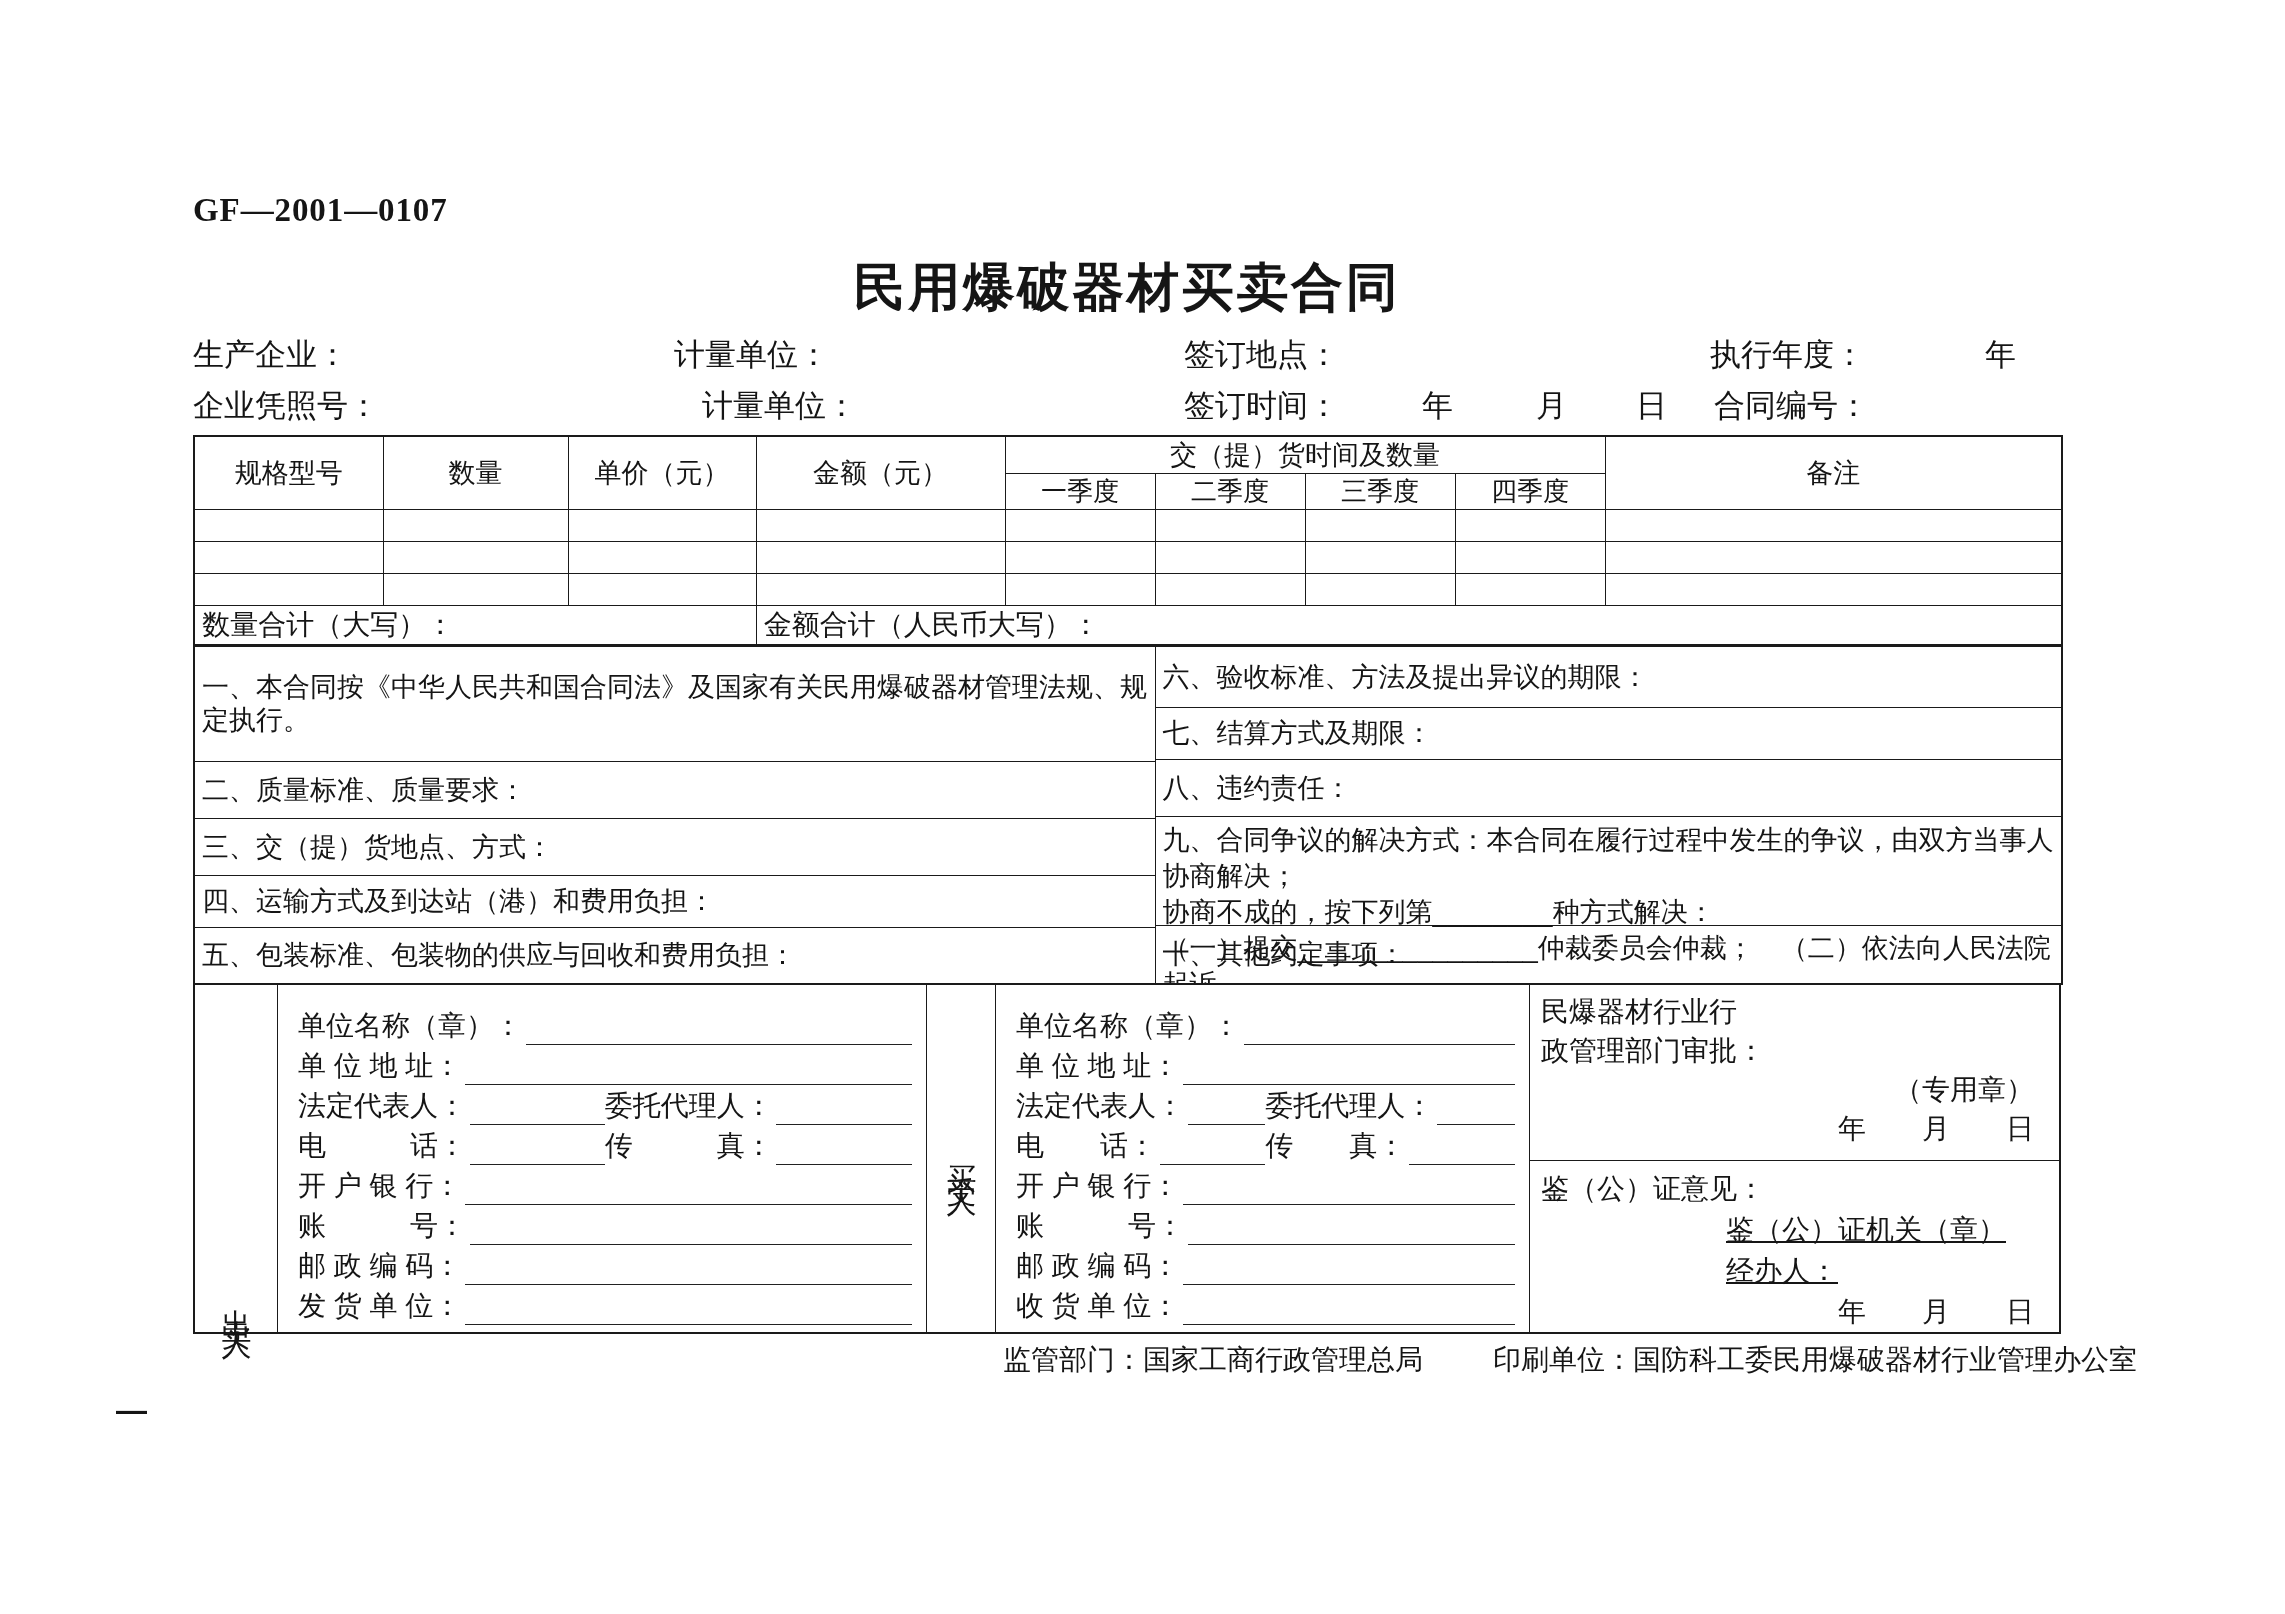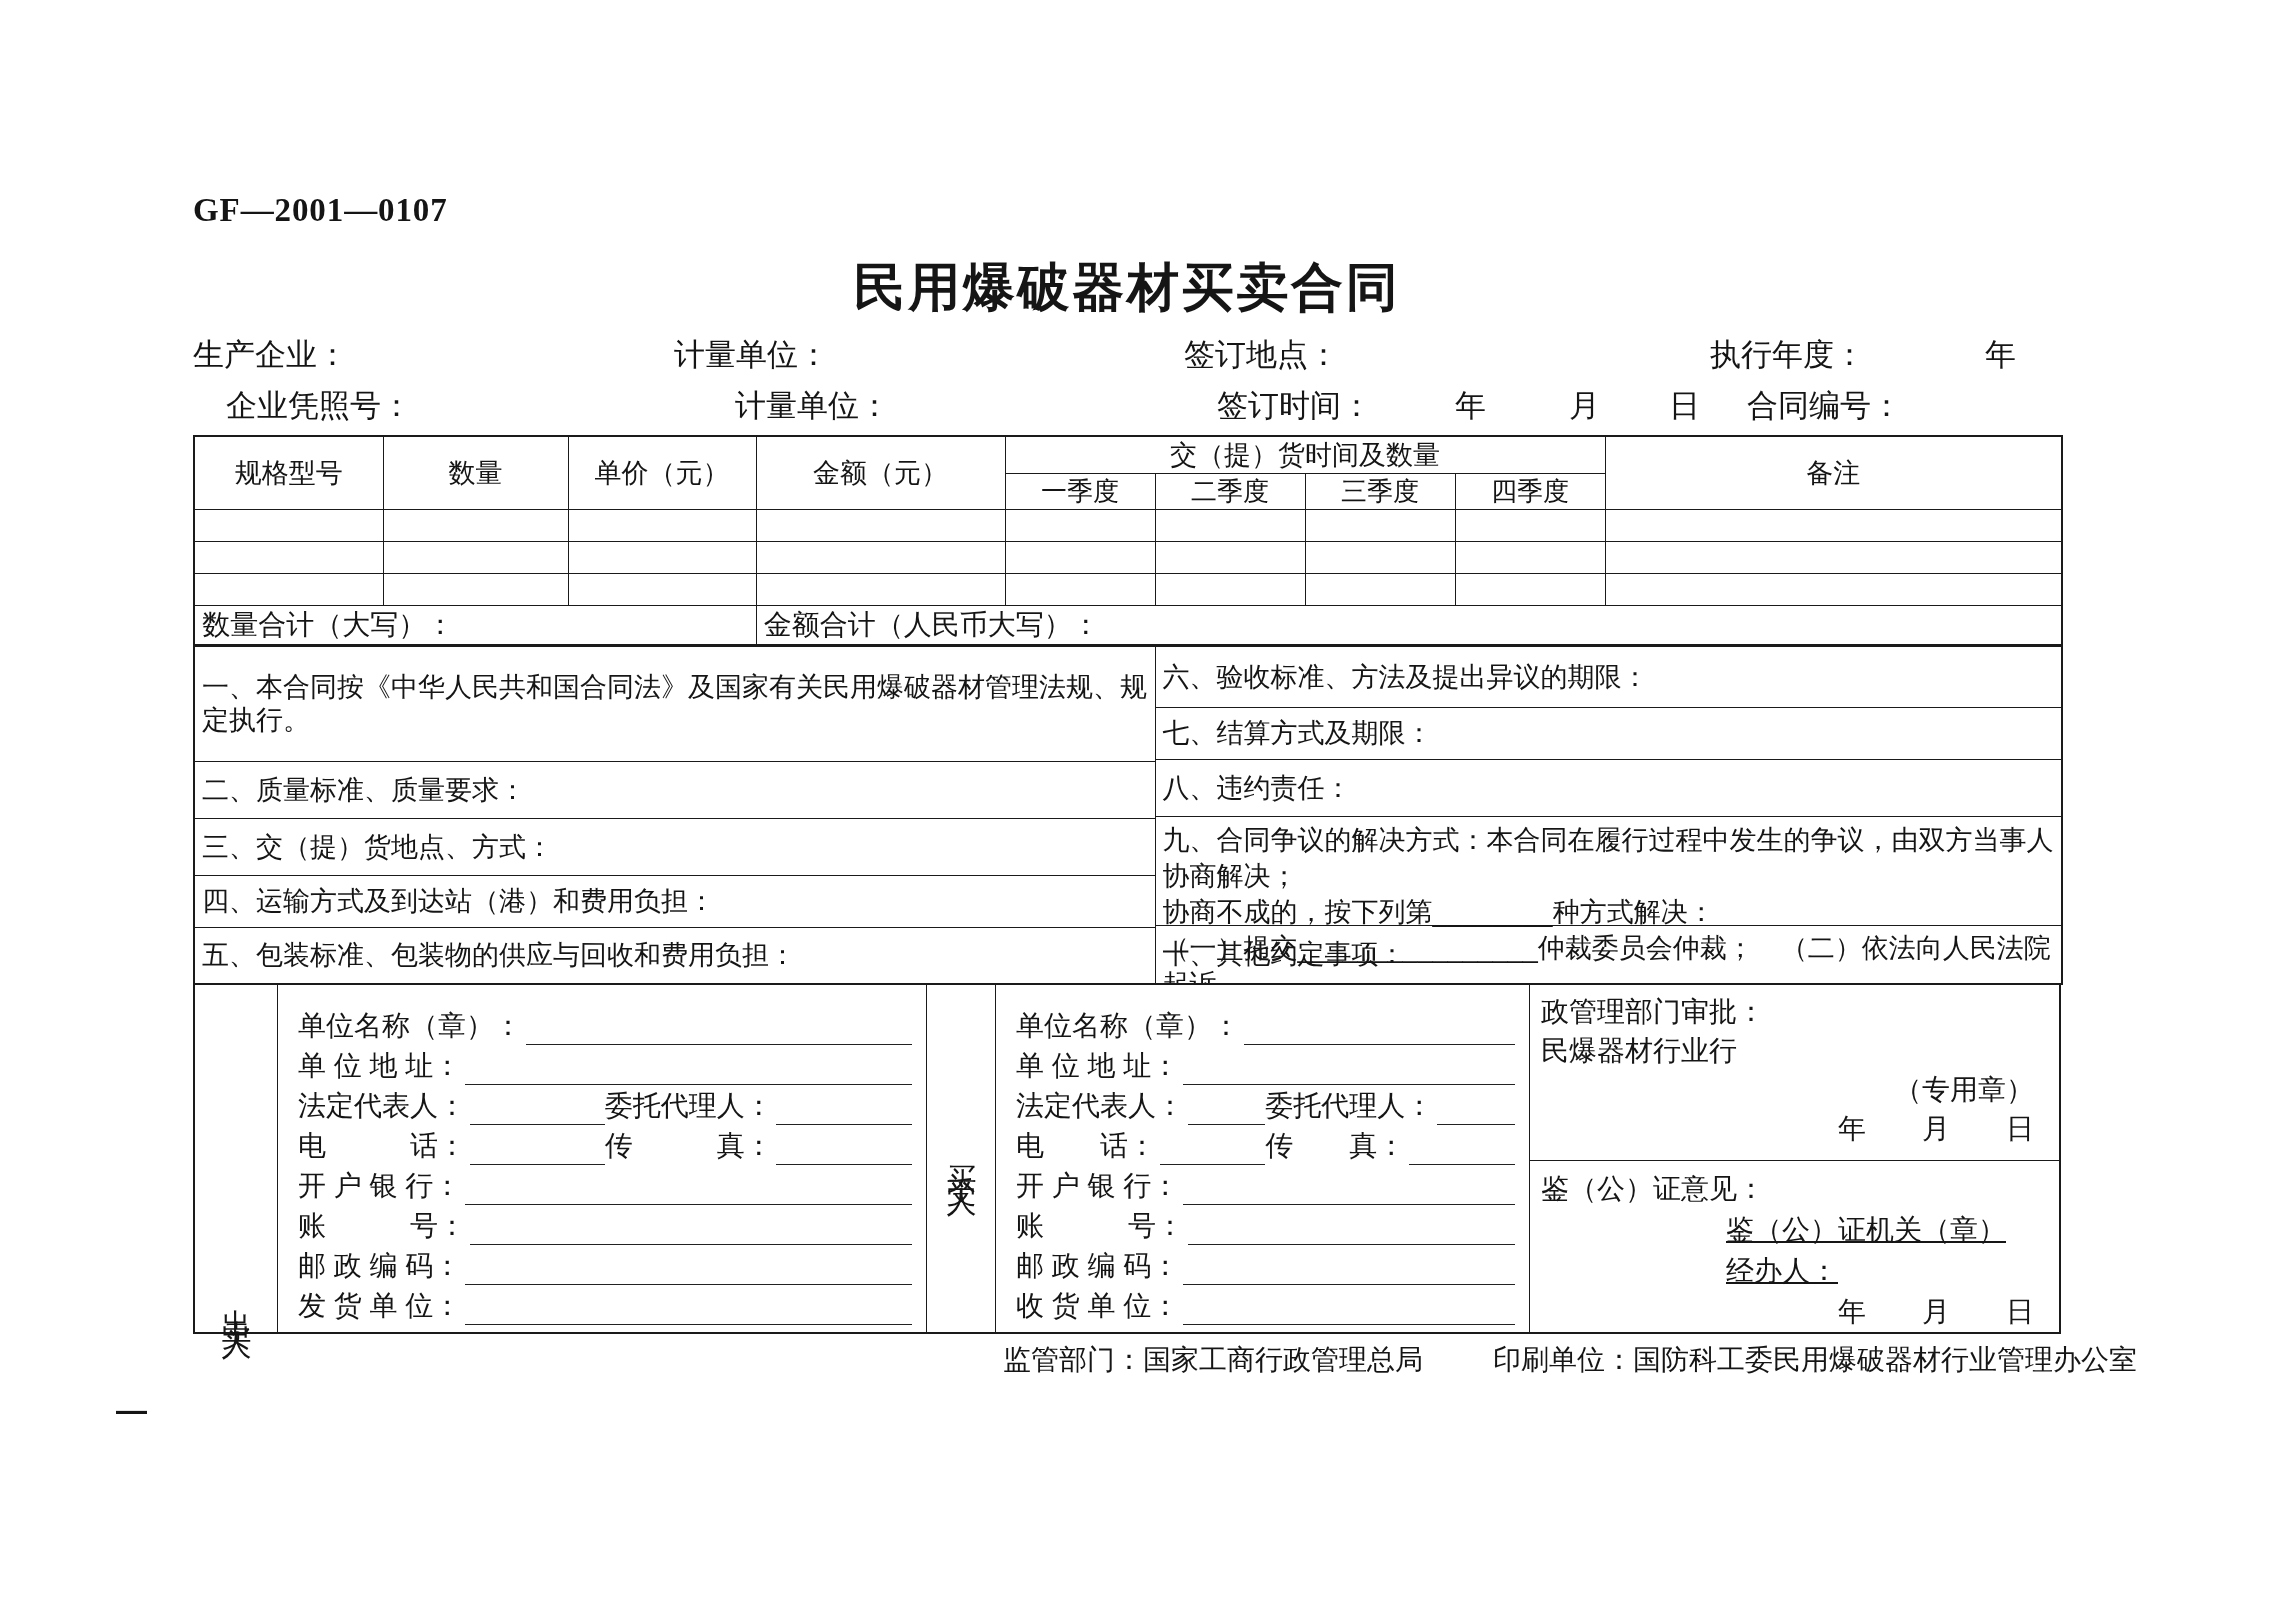--- a/index.html
+++ b/index.html
@@ -23,21 +23,21 @@
     text-align: center;
     font-size: 52px;
     font-weight: bold;
     letter-spacing: 2.7px;
     margin: 23.5px 0 0 0;
   }
   .subtitle { text-align: center; font-size: 36px; margin-top: 7.2px; }
 
   .info-row { position: relative; height: 47px; font-size: 31px; }
   .info-row.r1 { margin-top: 12px; }
-  .info-row.r2 { margin-top: 3.6px; margin-left: 33px; }
+  .info-row.r2 { margin-top: 3.6px; }
   .info-row span { position: absolute; bottom: 5.4px; white-space: nowrap; }
 
   table.main {
     border-collapse: collapse;
     table-layout: fixed;
     width: 1868px;
     margin-top: 3px;
     border: 2.7px solid #1a1a1a;
   }
   table.main th, table.main td {
@@ -309,22 +309,22 @@
           <span class="fline"></span>
         </div>
         <div class="frow">
           <span class="flabel">收 货 单 位：</span>
           <span class="fline"></span>
         </div>
       </div>
 
       <div class="approval">
         <div class="appr-top">
+          <div>民爆器材行业行</div>
           <div>政管理部门审批：</div>
-          <div>民爆器材行业行</div>
           <div class="right">（专用章）</div>
           <div class="right">年　　月　　日</div>
         </div>
         <div class="appr-bottom">
           <div>鉴（公）证意见：</div>
           <div class="indent">鉴（公）证机关（章）</div>
           <div class="indent">经办人：</div>
           <div class="right">年　　月　　日</div>
         </div>
       </div>

